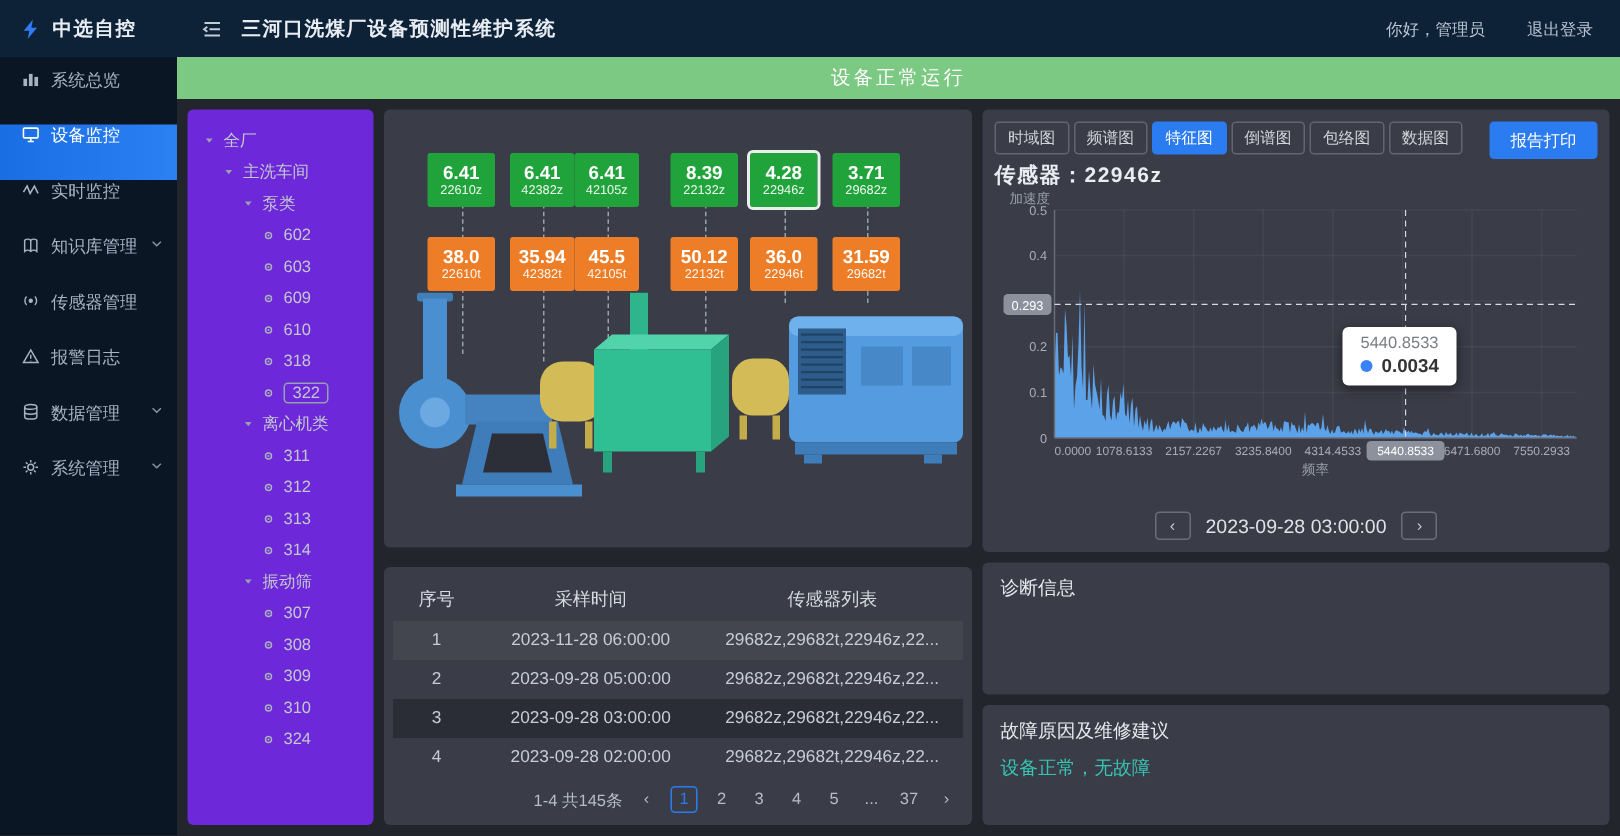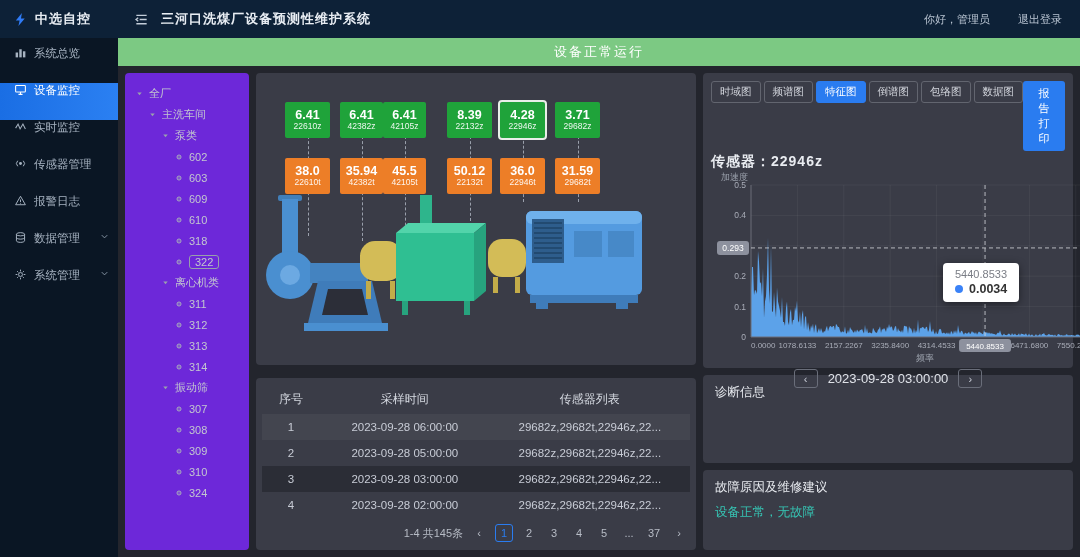--- a/index.html
+++ b/index.html
@@ -20,21 +20,21 @@
   .side-item .icn { display:flex; }
   .main { flex:1; display:flex; flex-direction:column; min-width:0; }
   .banner { height:28px; display:flex; align-items:center; justify-content:center; font-size:13px; color:#fff; letter-spacing:2px; }
   .content { flex:1; display:flex; gap:7px; padding:7px; min-height:0; }
   .panel { background:#3a3c47; border-radius:4px; }
   .tree-panel { width:124px; flex-shrink:0; background:#6d28d9; border-radius:4px; padding:10px 6px; font-size:11px; overflow:hidden; }
   .tree-row { display:flex; align-items:center; gap:5px; height:21px; color:#c3c7cf; white-space:nowrap; cursor:pointer; }
   .tree-row .caret { color:#9aa2ad; display:flex; }
   .tree-row .gear { color:#aab0bb; display:flex; }
   .tree-leaf-label.selected { border:1px solid #98a0ab; border-radius:3px; padding:0 5px; }
-  .center-col { width:440px; flex-shrink:0; display:flex; flex-direction:column; gap:13px;justify-content:space-between; }
+  .center-col { width:392px; flex-shrink:0; display:flex; flex-direction:column; gap:13px;justify-content:space-between; }
   .right-col { flex:1; display:flex; flex-direction:column; gap:7px; min-width:0; }
   .equip-panel { height:295px; position:relative; overflow:hidden; }
   .badge { position:absolute; height:36px; border-radius:2px; display:flex; flex-direction:column; align-items:center; justify-content:center; z-index:3; line-height:1.15; }
   .badge .bval { font-size:12.5px; font-weight:bold; color:#fff; }
   .badge .bid { font-size:8.5px; color:rgba(255,255,255,.92); }
   .badge.green { background:#1fa33a; }
   .badge.orange { background:#ed7e27; }
   .badge.sel { outline:2px solid #e9efe9; outline-offset:0; }
   .conn { position:absolute; width:0; border-left:1px dashed #9aa0ac; z-index:1; }
   .machine { position:absolute; left:4px; bottom:30px; z-index:2; }
@@ -119,20 +119,34 @@
         <span class="icn" style="display: flex;">
           <svg viewBox="0 0 16 16" width="13" height="13">
             <path d="M2 10l3-5 2.5 6L11 5l3 6" fill="none" stroke="currentColor" stroke-width="1.3"></path>
           </svg>
         </span>
         <span class="label">实时监控</span>
       </div>
       <div class="side-item">
         <span class="icn" style="display: flex;">
           <svg viewBox="0 0 16 16" width="13" height="13">
+            <path d="M8 4C6.6 2.7 4.4 2.7 3 4v9c1.4-1.3 3.6-1.3 5 0 1.4-1.3 3.6-1.3 5 0V4c-1.4-1.3-3.6-1.3-5 0z" fill="none" stroke="currentColor" stroke-width="1.2"></path>
+            <path d="M8 4v9" stroke="currentColor" stroke-width="1.2"></path>
+          </svg>
+        </span>
+        <span class="label">知识库管理</span>
+        <span class="chev" style="display: flex;">
+          <svg viewBox="0 0 16 16" width="11" height="11">
+            <path d="M4 6l4 4 4-4" fill="none" stroke="currentColor" stroke-width="1.4"></path>
+          </svg>
+        </span>
+      </div>
+      <div class="side-item">
+        <span class="icn" style="display: flex;">
+          <svg viewBox="0 0 16 16" width="13" height="13">
             <circle cx="8" cy="8" r="1.8" fill="currentColor"></circle>
             <path d="M4.6 4.6a4.8 4.8 0 0 0 0 6.8M11.4 4.6a4.8 4.8 0 0 1 0 6.8" fill="none" stroke="currentColor" stroke-width="1.2"></path>
           </svg>
         </span>
         <span class="label">传感器管理</span>
       </div>
       <div class="side-item">
         <span class="icn" style="display: flex;">
           <svg viewBox="0 0 16 16" width="13" height="13">
             <path d="M8 2.8l6 10.4H2z" fill="none" stroke="currentColor" stroke-width="1.2"></path>
@@ -453,21 +467,21 @@
 
         <div class="panel table-panel">
           <div class="trow thead" id="thead">
               <div>序号</div>
               <div>采样时间</div>
               <div>传感器列表</div>
             </div>
           <div id="tbody">
               <div class="trow stripe">
                 <div>1</div>
-                <div>2023-09-28 06:00:00</div>
+                <div>2023-11-28 06:00:00</div>
                 <div>29682z,29682t,22946z,22...</div>
               </div>
               <div class="trow">
                 <div>2</div>
                 <div>2023-09-28 05:00:00</div>
                 <div>29682z,29682t,22946z,22...</div>
               </div>
               <div class="trow selrow">
                 <div>3</div>
                 <div>2023-09-28 03:00:00</div>

